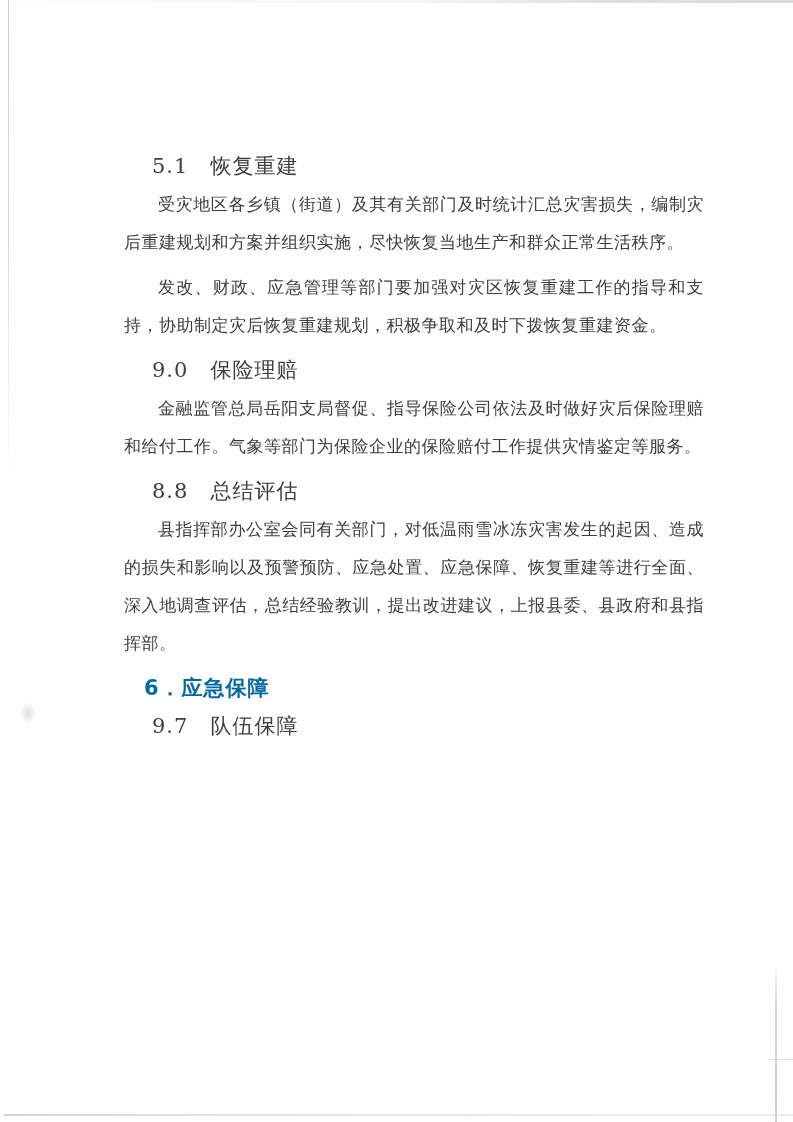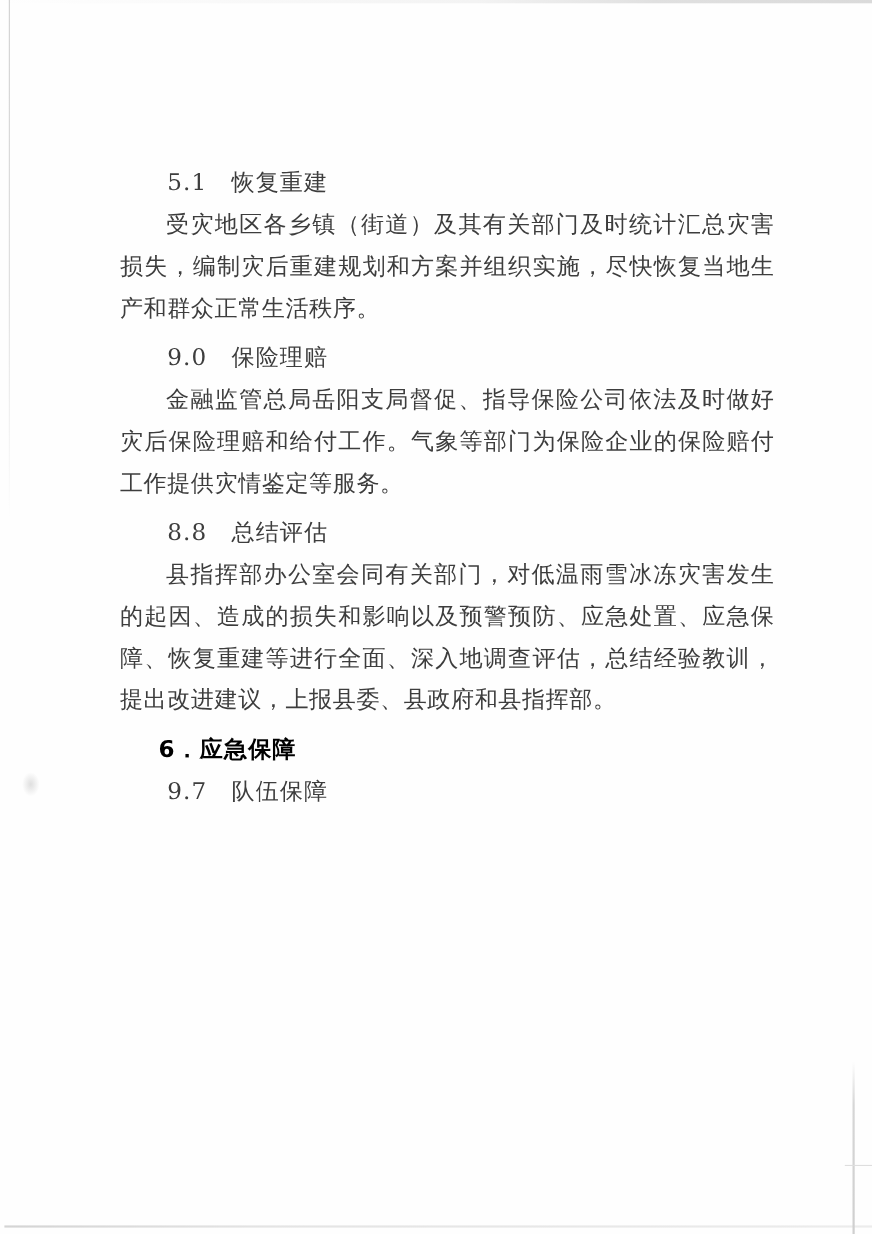--- a/index.html
+++ b/index.html
@@ -16,43 +16,43 @@
     font-family: "DejaVu Serif", "Liberation Serif", serif;
     color: #3d3d3d;
   }
   .textcol {
     position: absolute;
     left: 108px;
     top: 147px;
     width: 596px;
   }
   .para {
-    font-size: 21px;
+    font-size: 17px;
     line-height: 38px;
     text-align: justify;
     text-indent: 2em;
-    margin: 0 0 7px 1px;
+    margin: 0 0 7px 16px;
     letter-spacing: 0.5px;
   }
   .h2 {
     font-size: 21px;
     line-height: 38px;
     padding-left: 44px;
     margin: 0;
     font-weight: normal;
     letter-spacing: 1px;
   }
   .h1 {
     font-family: "DejaVu Sans", "Liberation Sans", sans-serif;
     font-size: 21px;
     line-height: 38px;
     padding-left: 36px;
     margin: 0;
     font-weight: bold;
-    color: #000000;
+    color: #0369a1;
     letter-spacing: 1px;
   }
   
   .scan-edge-left {
     position: absolute;
     left: 8px;
     top: 0;
     width: 1px;
     height: 472px;
     background: linear-gradient(to bottom, #cfcfcf 0%, #dcdcdc 55%, rgba(220,220,220,0) 100%);
@@ -106,20 +106,21 @@
   <div class="scan-edge-top"></div>
   <div class="scan-edge-left"></div>
   <div class="scan-edge-bottom"></div>
   <div class="scan-edge-right"></div>
   <div class="scan-tick-right"></div>
   <div class="scan-smudge"></div>
 
   <div class="textcol">
     <div class="h2">5.1　恢复重建</div>
     <div class="para">受灾地区各乡镇（街道）及其有关部门及时统计汇总灾害损失，编制灾后重建规划和方案并组织实施，尽快恢复当地生产和群众正常生活秩序。</div>
+    <div class="para">发改、财政、应急管理等部门要加强对灾区恢复重建工作的指导和支持，协助制定灾后恢复重建规划，积极争取和及时下拨恢复重建资金。</div>
     <div class="h2">9.0　保险理赔</div>
     <div class="para">金融监管总局岳阳支局督促、指导保险公司依法及时做好灾后保险理赔和给付工作。气象等部门为保险企业的保险赔付工作提供灾情鉴定等服务。</div>
     <div class="h2">8.8　总结评估</div>
     <div class="para">县指挥部办公室会同有关部门，对低温雨雪冰冻灾害发生的起因、造成的损失和影响以及预警预防、应急处置、应急保障、恢复重建等进行全面、深入地调查评估，总结经验教训，提出改进建议，上报县委、县政府和县指挥部。</div>
     <div class="h1">6．应急保障</div>
     <div class="h2">9.7　队伍保障</div>
   </div>
 
 </div>
 

